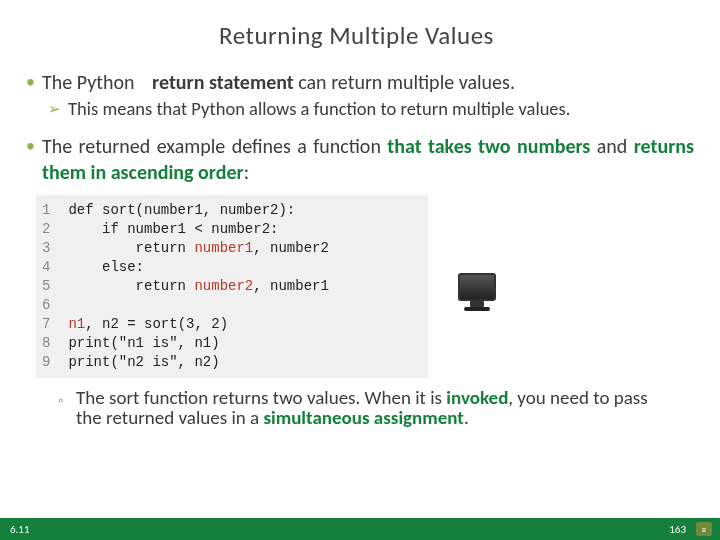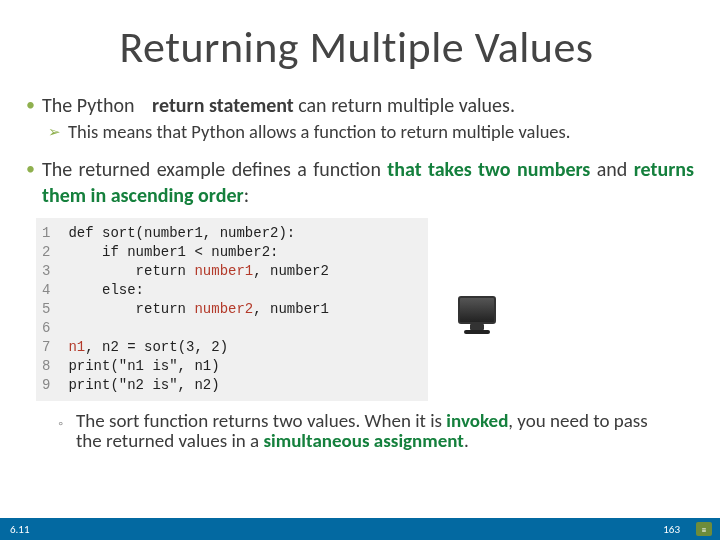--- a/index.html
+++ b/index.html
@@ -6,21 +6,21 @@
   body {
     width: 720px; height: 540px;
     background: #fff;
     font-family: "Segoe UI", Calibri, Arial, sans-serif;
     color: #333;
     position: relative;
     overflow: hidden;
   }
   .title {
     text-align: center;
-    font-size: 44px;
+    font-size: 25px;
     font-weight: 300;
     color: #444;
     padding: 20px 7px 18px 0;
     letter-spacing: 0.5px;
   }
   .content { padding: 0 26px 0 26px; }
   .bullet {
     display: flex;
     align-items: flex-start;
     margin-bottom: 2px;
@@ -144,36 +144,36 @@
   }
   .closing .txt {
     font-size: 19px;
     line-height: 20px;
     color: #3c3c3c;
   }
   .footer {
     position: absolute;
     left: 0; right: 0; bottom: 0;
     height: 22px;
-    background: #0369a1;
+    background: #15803d;
     display: flex;
     justify-content: space-between;
     align-items: center;
     padding: 0 8px 0 10px;
     color: #fff;
     font-size: 11px;
   }
   .footer .badge {
     width: 16px; height: 14px;
     background: #6e8c3a;
     border-radius: 2px;
     display: flex; align-items: center; justify-content: center;
     font-size: 9px;
   }
-  .footer-right { display: flex; align-items: center; gap: 16px; }
+  .footer-right { display: flex; align-items: center; gap: 10px; }
 </style>
 </head>
 <body>
 
 <div class="title">Returning Multiple Values</div>
 
 <div class="content">
 
   <div class="bullet">
     <div class="dot">•</div>

